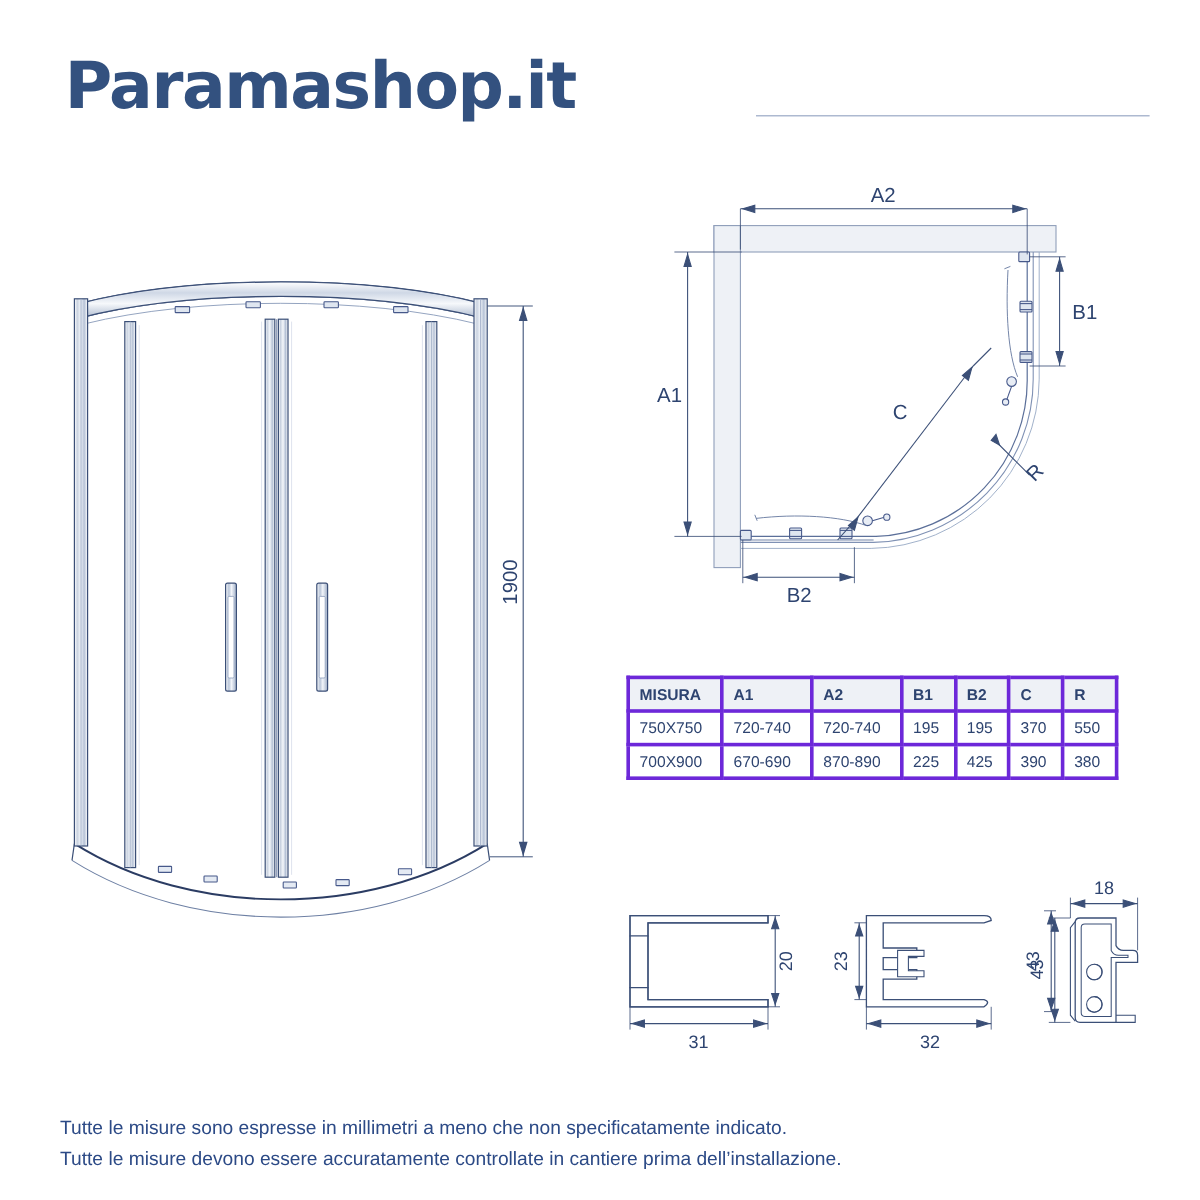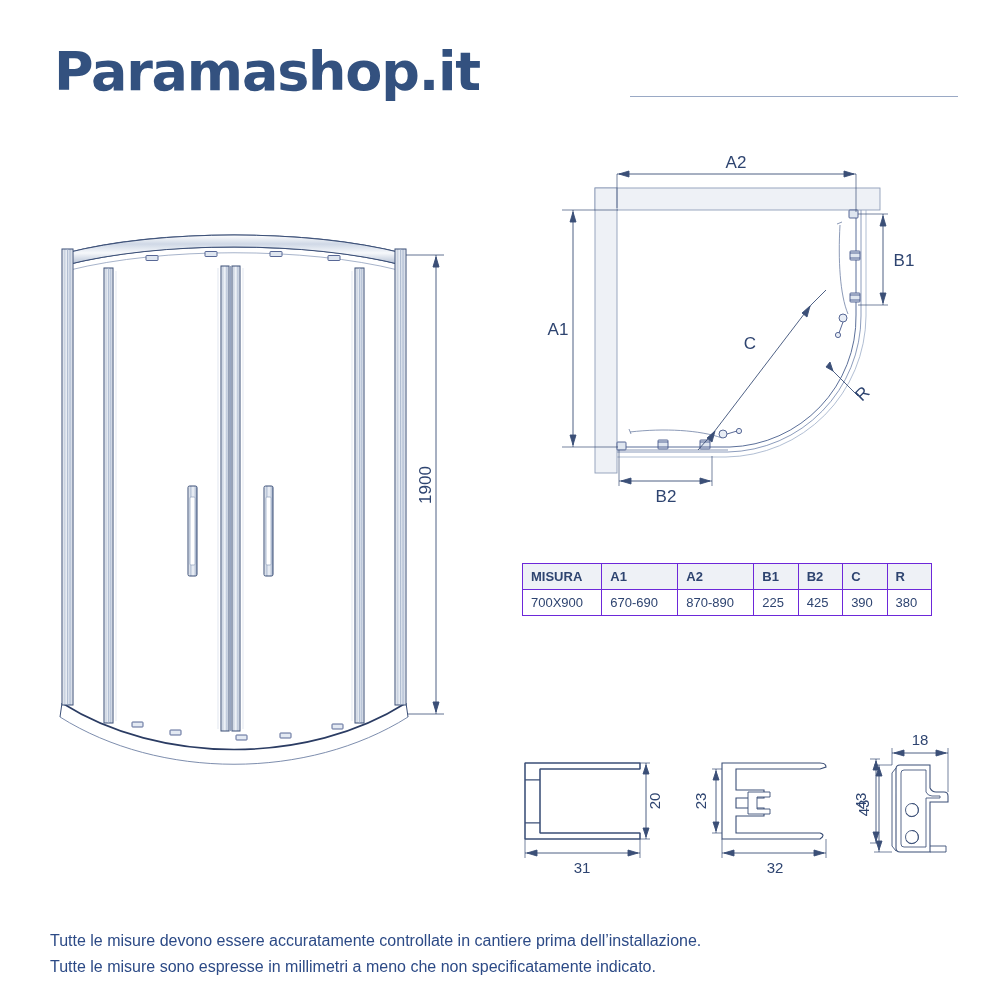--- a/index.html
+++ b/index.html
@@ -46,21 +46,21 @@
   .dim-txt.big{font-size:17px;}
 
   
   .spec-table{
     position:absolute;left:522px;top:563px;
     border-collapse:collapse;
     font-size:13px;color:#2e4470;
     background:#fff;
   }
   .spec-table th,.spec-table td{
-    border:1px solid #6d28d9;
+    border:3px solid #6d28d9;
     padding:5px 8px;
     text-align:left;
     white-space:nowrap;
     font-weight:normal;
     height:14px;
   }
   .spec-table thead th{
     background:#eef1f6;
     font-weight:bold;
   }
@@ -291,20 +291,29 @@
         <th class="c-a1">A1</th>
         <th class="c-a2">A2</th>
         <th class="c-b1">B1</th>
         <th class="c-b2">B2</th>
         <th class="c-c">C</th>
         <th class="c-r">R</th>
       </tr>
     </thead>
     <tbody>
       <tr>
+        <td>750X750</td>
+        <td>720-740</td>
+        <td>720-740</td>
+        <td>195</td>
+        <td>195</td>
+        <td>370</td>
+        <td>550</td>
+      </tr>
+      <tr>
         <td>700X900</td>
         <td>670-690</td>
         <td>870-890</td>
         <td>225</td>
         <td>425</td>
         <td>390</td>
         <td>380</td>
       </tr>
     </tbody>
   </table>
@@ -417,17 +426,17 @@
         <line x1="32" y1="112" x2="14" y2="112" stroke-width="0.7"></line>
         <line x1="19" y1="25" x2="19" y2="112"></line>
         <polygon points="19,27 16,36 22,36"></polygon>
         <polygon points="19,110 16,101 22,101"></polygon>
       </g>
       <text class="dim-txt" x="9" y="68" transform="rotate(-90 9 68)" text-anchor="middle">43</text>
     </svg>
   </div>
 
   <div class="footer">
+    <div>Tutte le misure sono espresse in millimetri a meno che non specificatamente indicato.</div>
     <div>Tutte le misure devono essere accuratamente controllate in cantiere prima dell’installazione.</div>
-    <div>Tutte le misure sono espresse in millimetri a meno che non specificatamente indicato.</div>
   </div>
 
 </div>
 
 </body></html>

